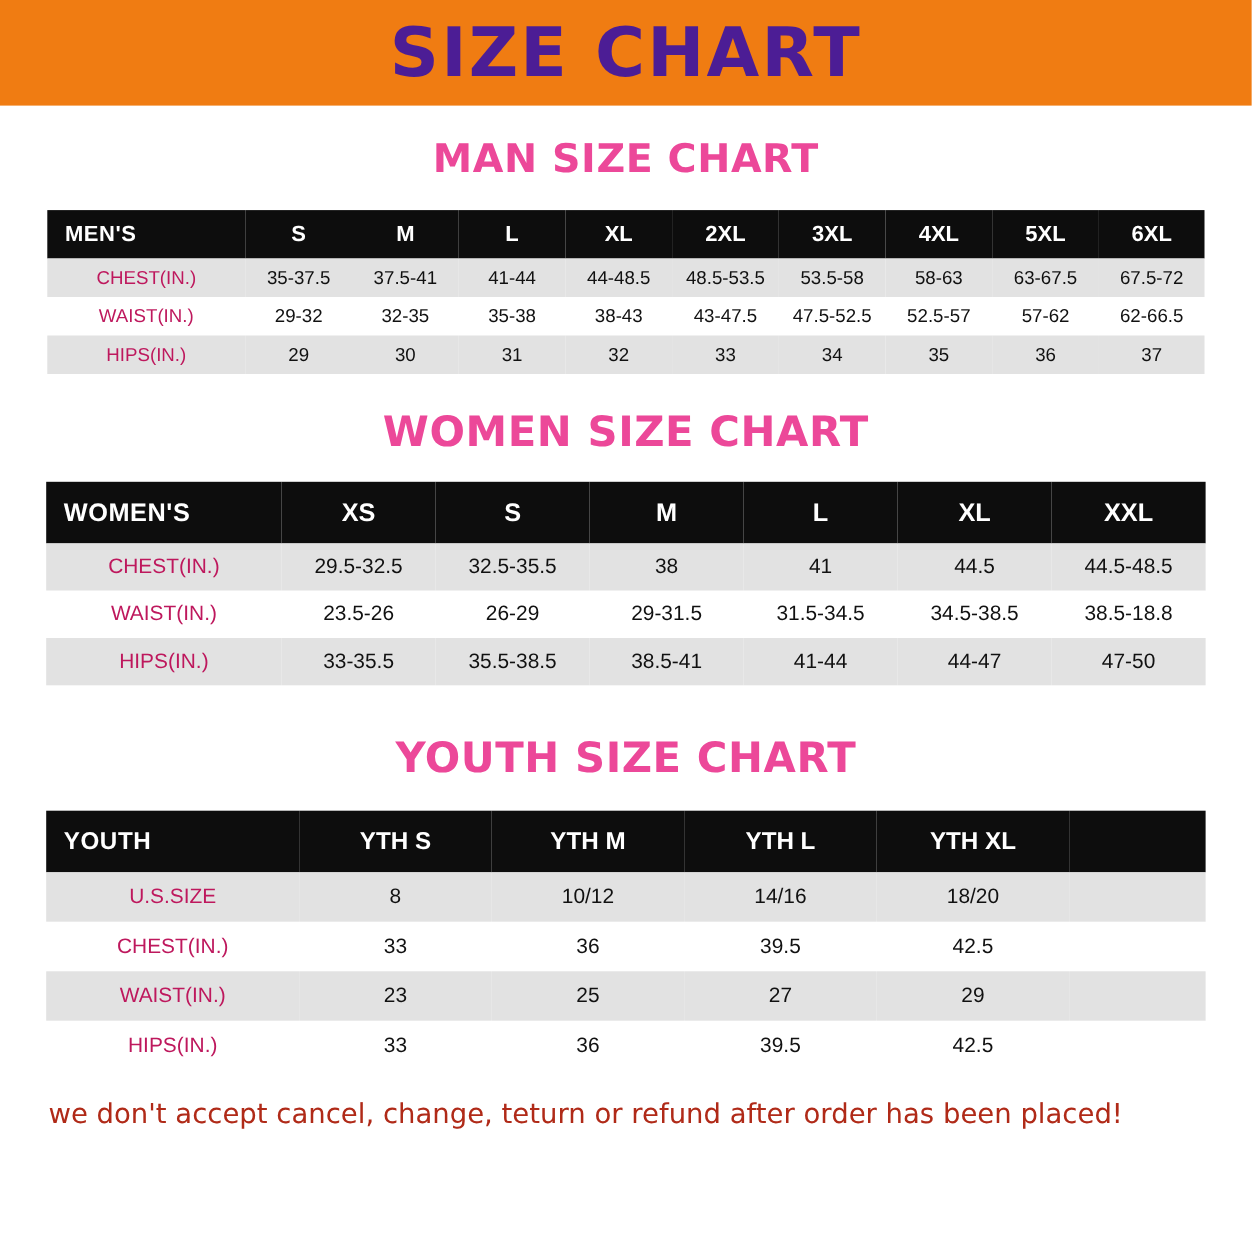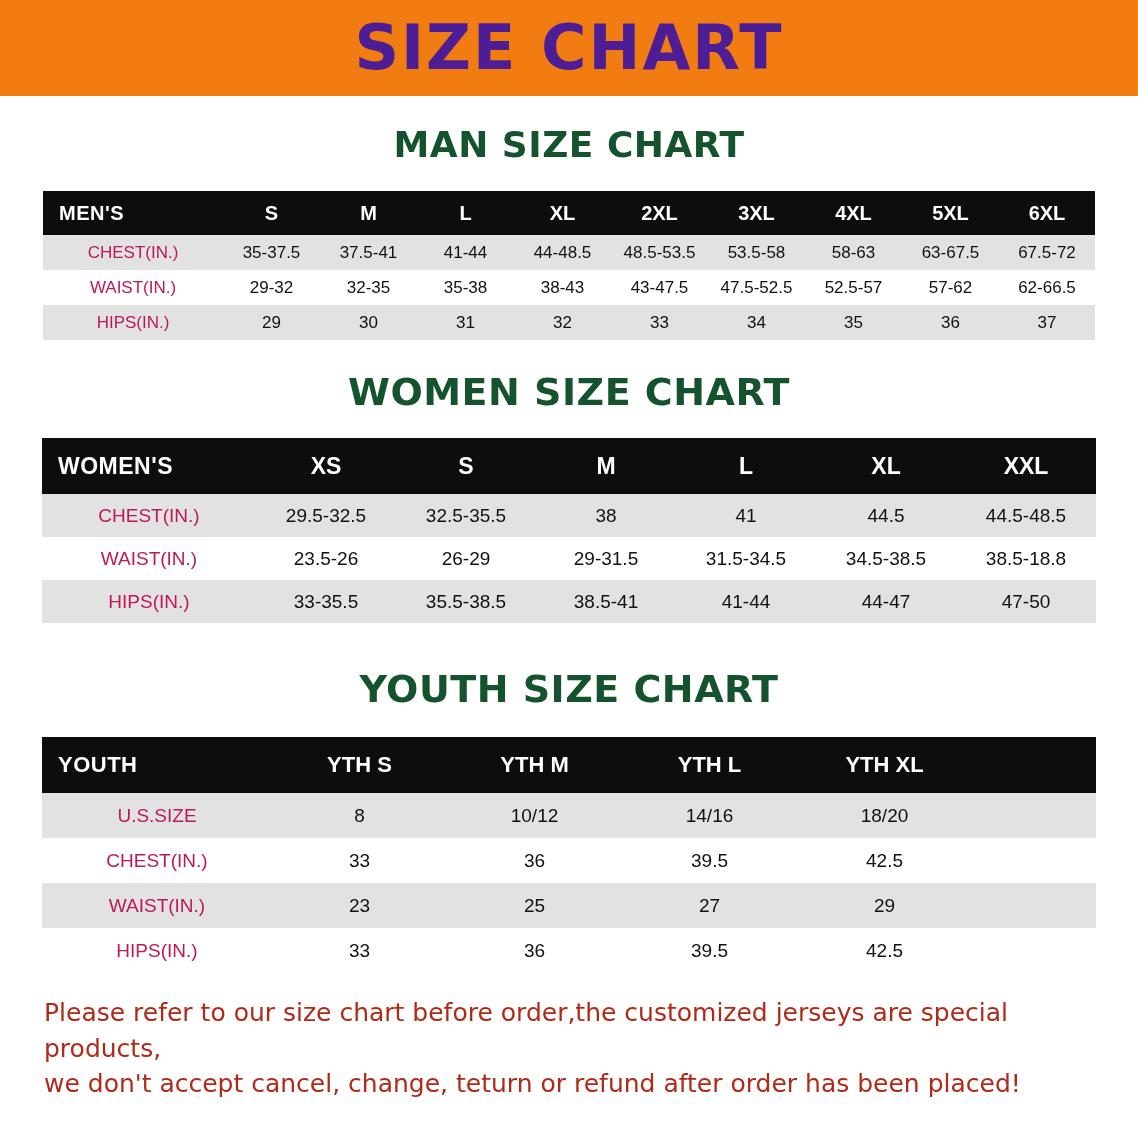--- a/index.html
+++ b/index.html
@@ -36,21 +36,21 @@
     letter-spacing: 2px;
     color: #4c1d95;
     line-height: 1;
   }
 
   
   .section-title {
     text-align: center;
     font-family: "DejaVu Sans", sans-serif;
     font-weight: bold;
-    color: #14532d;
+    color: #ec4899;
   }
   .title-man {
     font-size: 36px;
     margin-top: 28px;
     letter-spacing: 0.5px;
   }
   .title-women {
     font-size: 38px;
     margin-top: 30px;
     letter-spacing: 0.5px;
@@ -306,17 +306,16 @@
           <td>36</td>
           <td>39.5</td>
           <td>42.5</td>
           <td></td>
         </tr>
       </tbody>
     </table>
   </div>
 
   <div class="note">
-    <div>Please refer to our size chart before order,the customized jerseys are special products,</div>
     <div>we don't accept cancel, change, teturn or refund after order has been placed!</div>
   </div>
 
 </div>
 
 </body></html>

